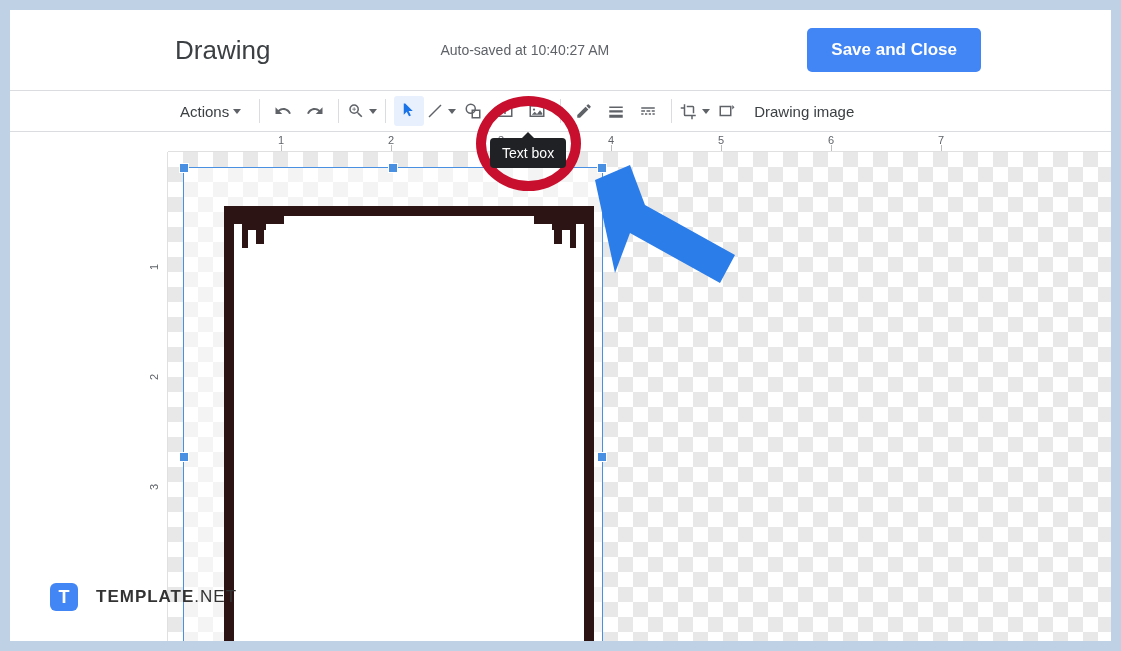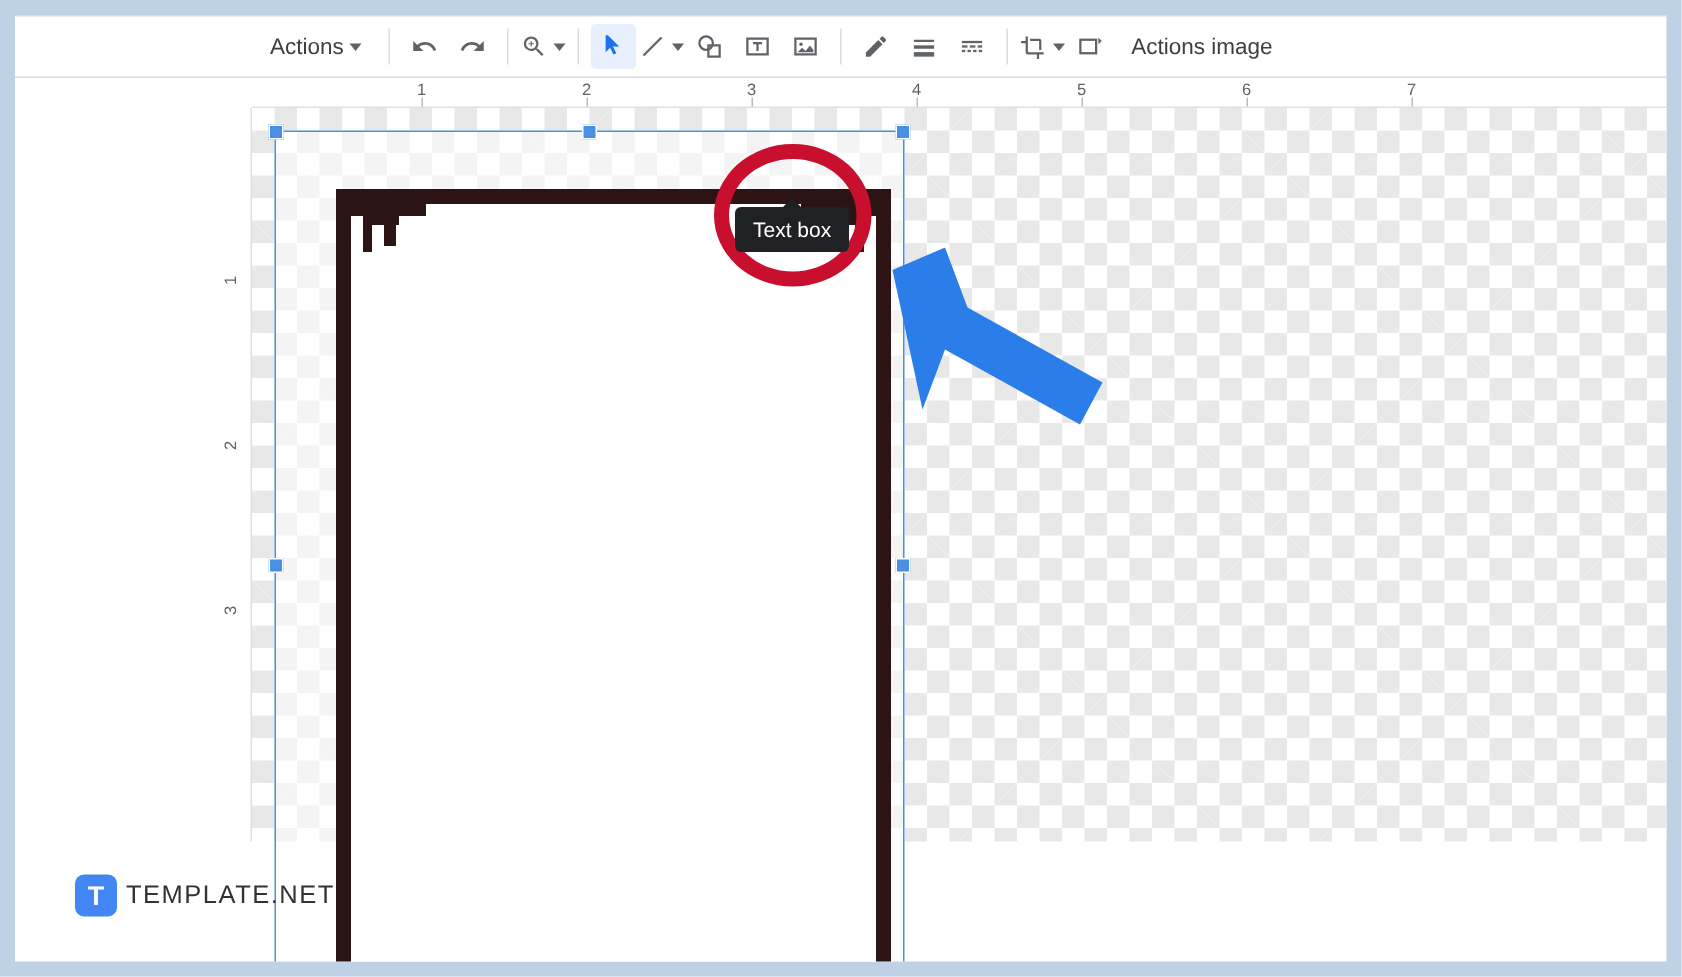--- a/index.html
+++ b/index.html
@@ -36,29 +36,34 @@
 .handle.mr { top: 50%; right: -5px; margin-top: -5px; }
 .frame-img { position: absolute; left: 40px; top: 38px; width: 370px; height: 530px; }
 .frame-border { fill: #fff; stroke: #2d1414; stroke-width: 10; }
 .tooltip { position: absolute; background: #202124; color: #fff; font-size: 14px; padding: 7px 12px; border-radius: 4px; top: 128px; left: 480px; z-index: 10; }
 .tooltip::before { content: ''; position: absolute; top: -6px; left: 50%; margin-left: -6px; border-left: 6px solid transparent; border-right: 6px solid transparent; border-bottom: 6px solid #202124; }
 .circle-annot { position: absolute; top: 86px; left: 466px; width: 105px; height: 95px; border: 10px solid #c8102e; border-radius: 50%; z-index: 5; pointer-events: none; }
 .arrow-annot { position: absolute; top: 155px; left: 575px; z-index: 6; pointer-events: none; }
 .watermark { position: absolute; bottom: 30px; left: 40px; display: flex; align-items: center; gap: 6px; z-index: 20; }
 .wm-icon { width: 28px; height: 28px; background: #4285f4; border-radius: 6px; display: flex; align-items: center; justify-content: center; color: #fff; font-weight: bold; font-size: 18px; }
 .wm-text { font-size: 17px; letter-spacing: 1px; color: #333; }
-.wm-text b { font-weight: 400; }
+.wm-text b { font-weight: 700; margin-left: 12px; }
 .replace-text { padding: 0 10px; color: #3c4043; font-size: 15px; }
 </style>
 </head>
 <body>
 
 <div class="outer-frame">
 <div class="app-window">
 
+  <div class="header">
+    <div class="title">Drawing</div>
+    <div class="autosave">Auto-saved at 10:40:27 AM</div>
+    <button class="save-btn">Save and Close</button>
+  </div>
 
   <div class="toolbar">
     <button class="tb-btn actions-btn">
       <span>Actions</span>
       <span class="caret-down"></span>
     </button>
     <div class="tb-sep"></div>
     <button class="tb-btn">
       <svg width="18" height="18" viewBox="0 0 24 24">
             <path fill="#5f6368" d="M12.5 8c-2.65 0-5.05.99-6.9 2.6L2 7v9h9l-3.62-3.62c1.39-1.16 3.16-1.88 5.12-1.88 3.54 0 6.55 2.31 7.6 5.5l2.37-.78C21.08 11.03 17.15 8 12.5 8z"></path>
@@ -141,21 +146,21 @@
           </svg>
       <span class="caret-down"></span>
     </button>
     <button class="tb-btn">
       <svg width="18" height="18" viewBox="0 0 24 24">
             <rect x="3" y="6" width="14" height="12" fill="none" stroke="#5f6368" stroke-width="2"></rect>
             <path fill="#5f6368" d="M19 4l3 3-3 3V4z"></path>
           </svg>
     </button>
     <button class="tb-btn replace-text">
-      <span>Actions image</span>
+      <span>Drawing image</span>
     </button>
   </div>
 
   <div class="ruler-h">
     <div class="tick" style="left:113px">
           <span class="num">1</span>
         </div>
     <div class="tick" style="left:223px">
           <span class="num">2</span>
         </div>

